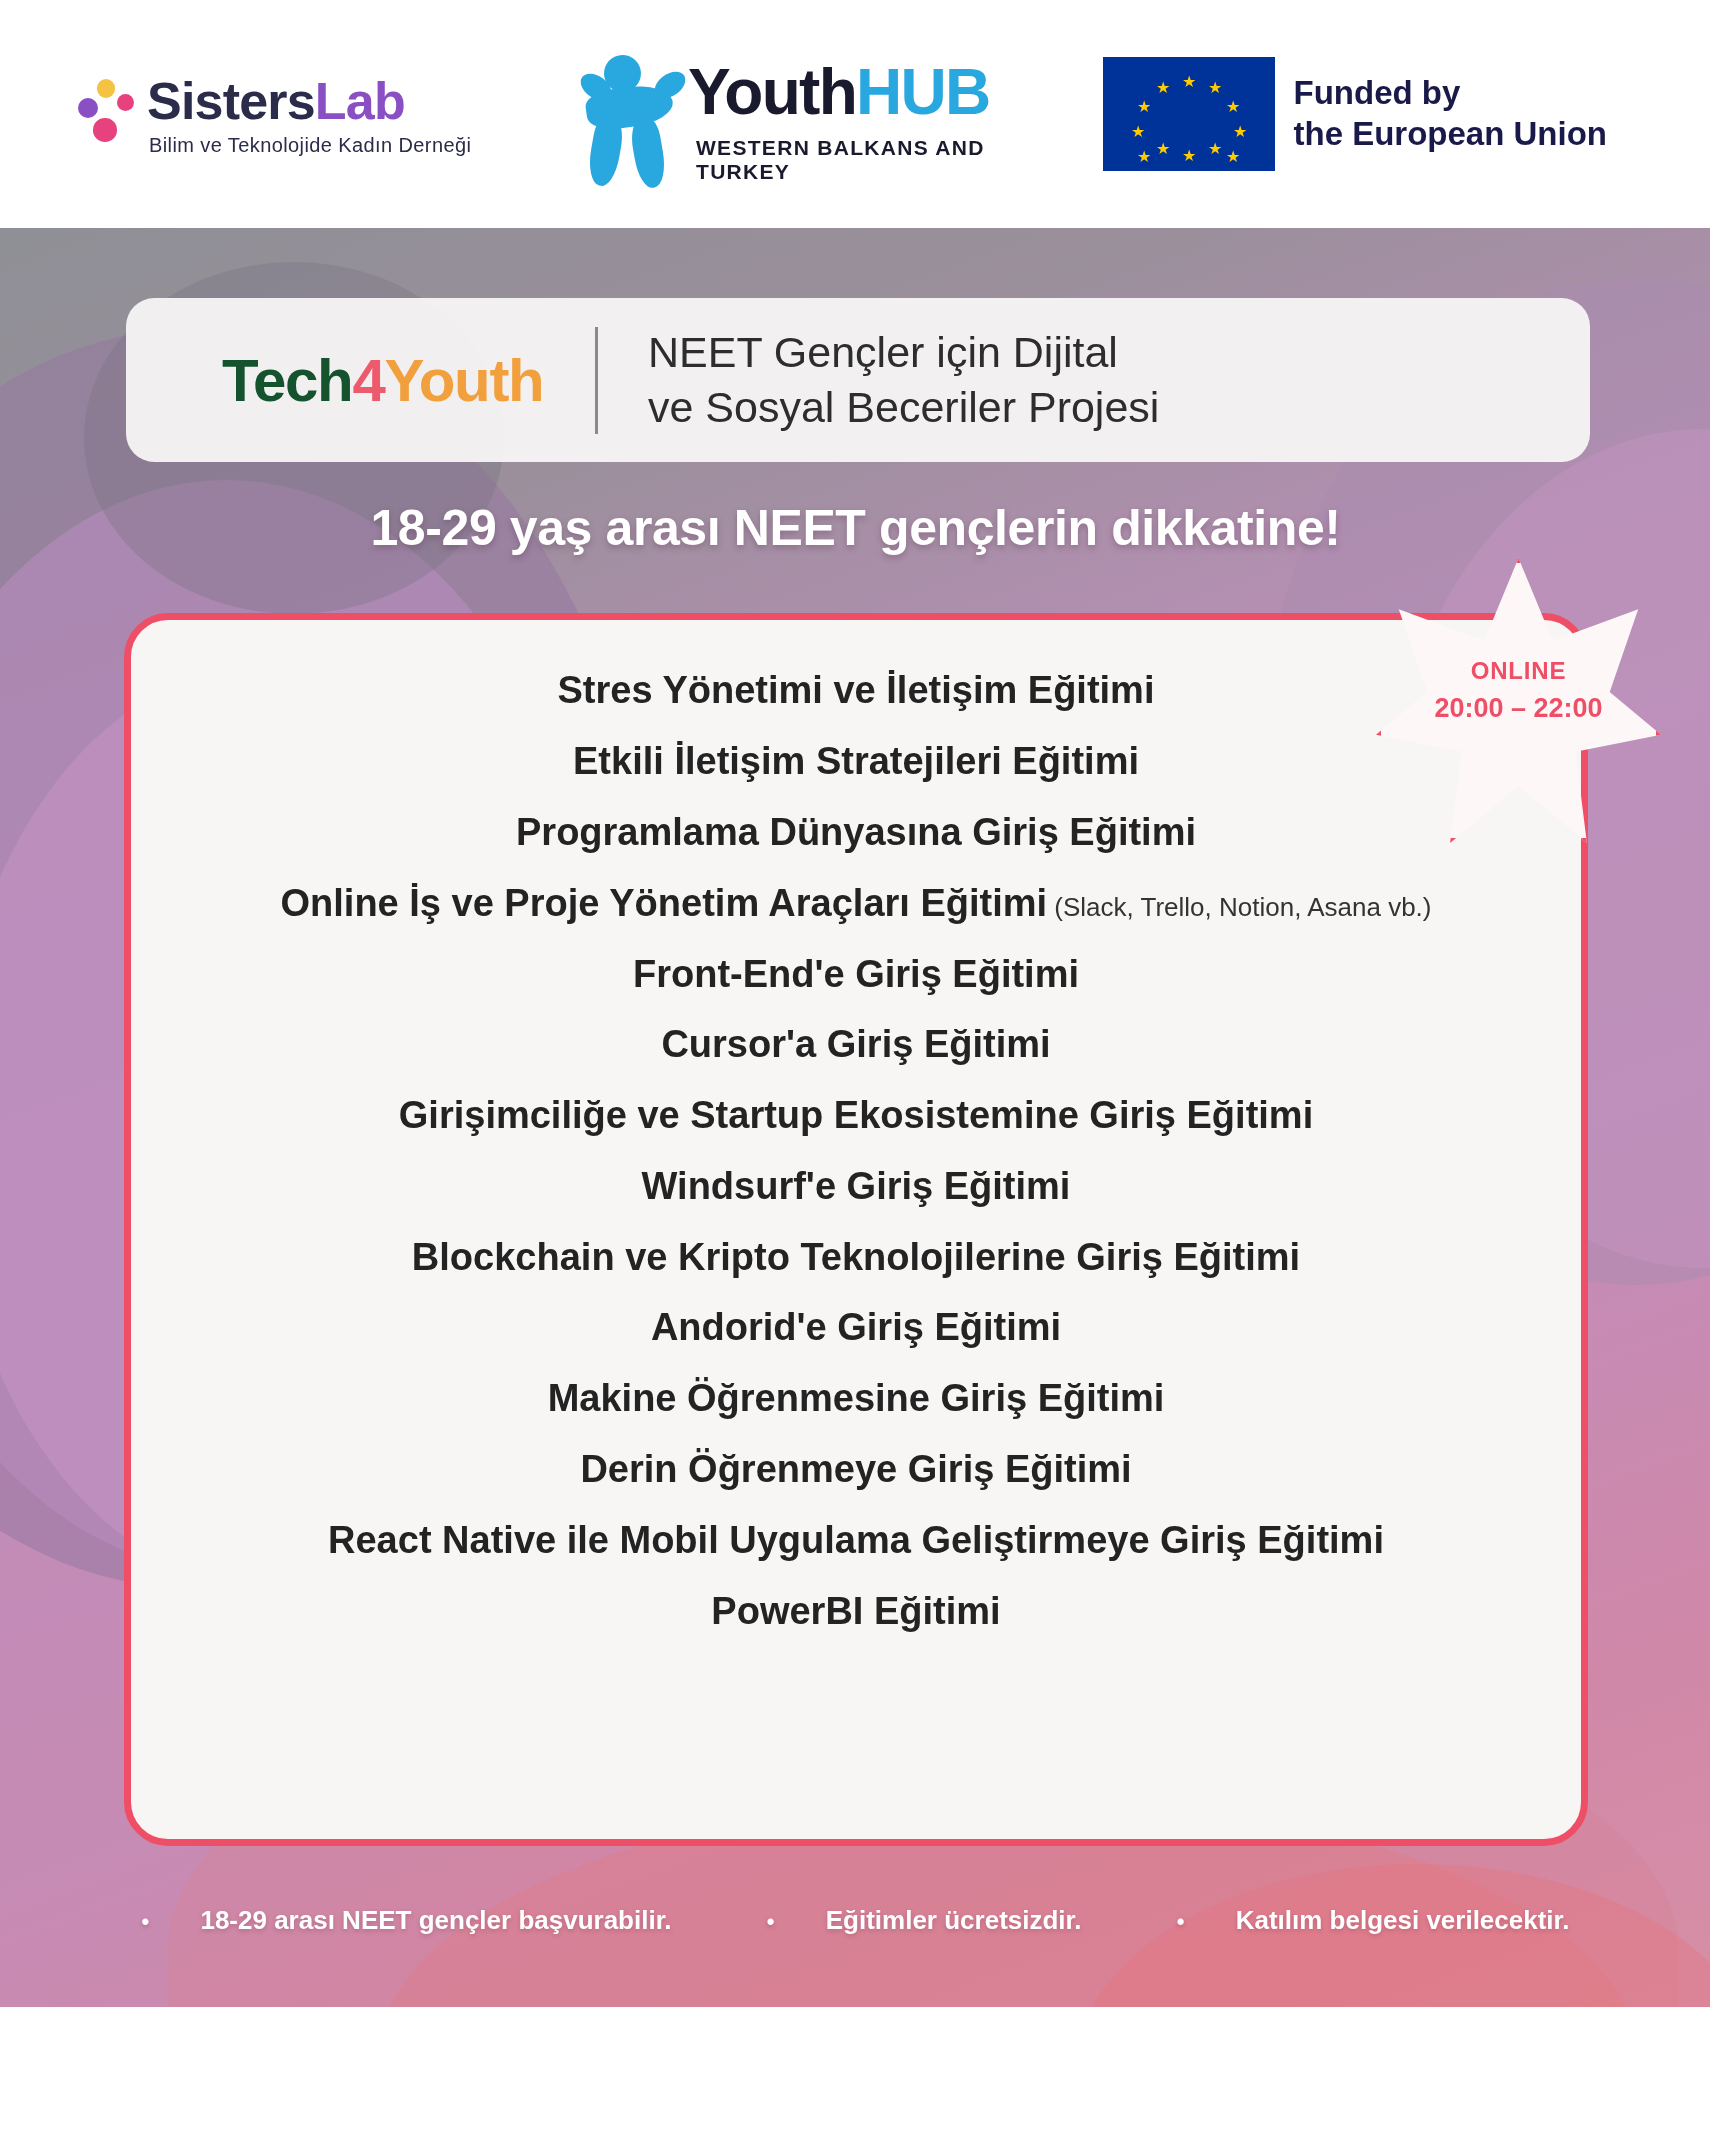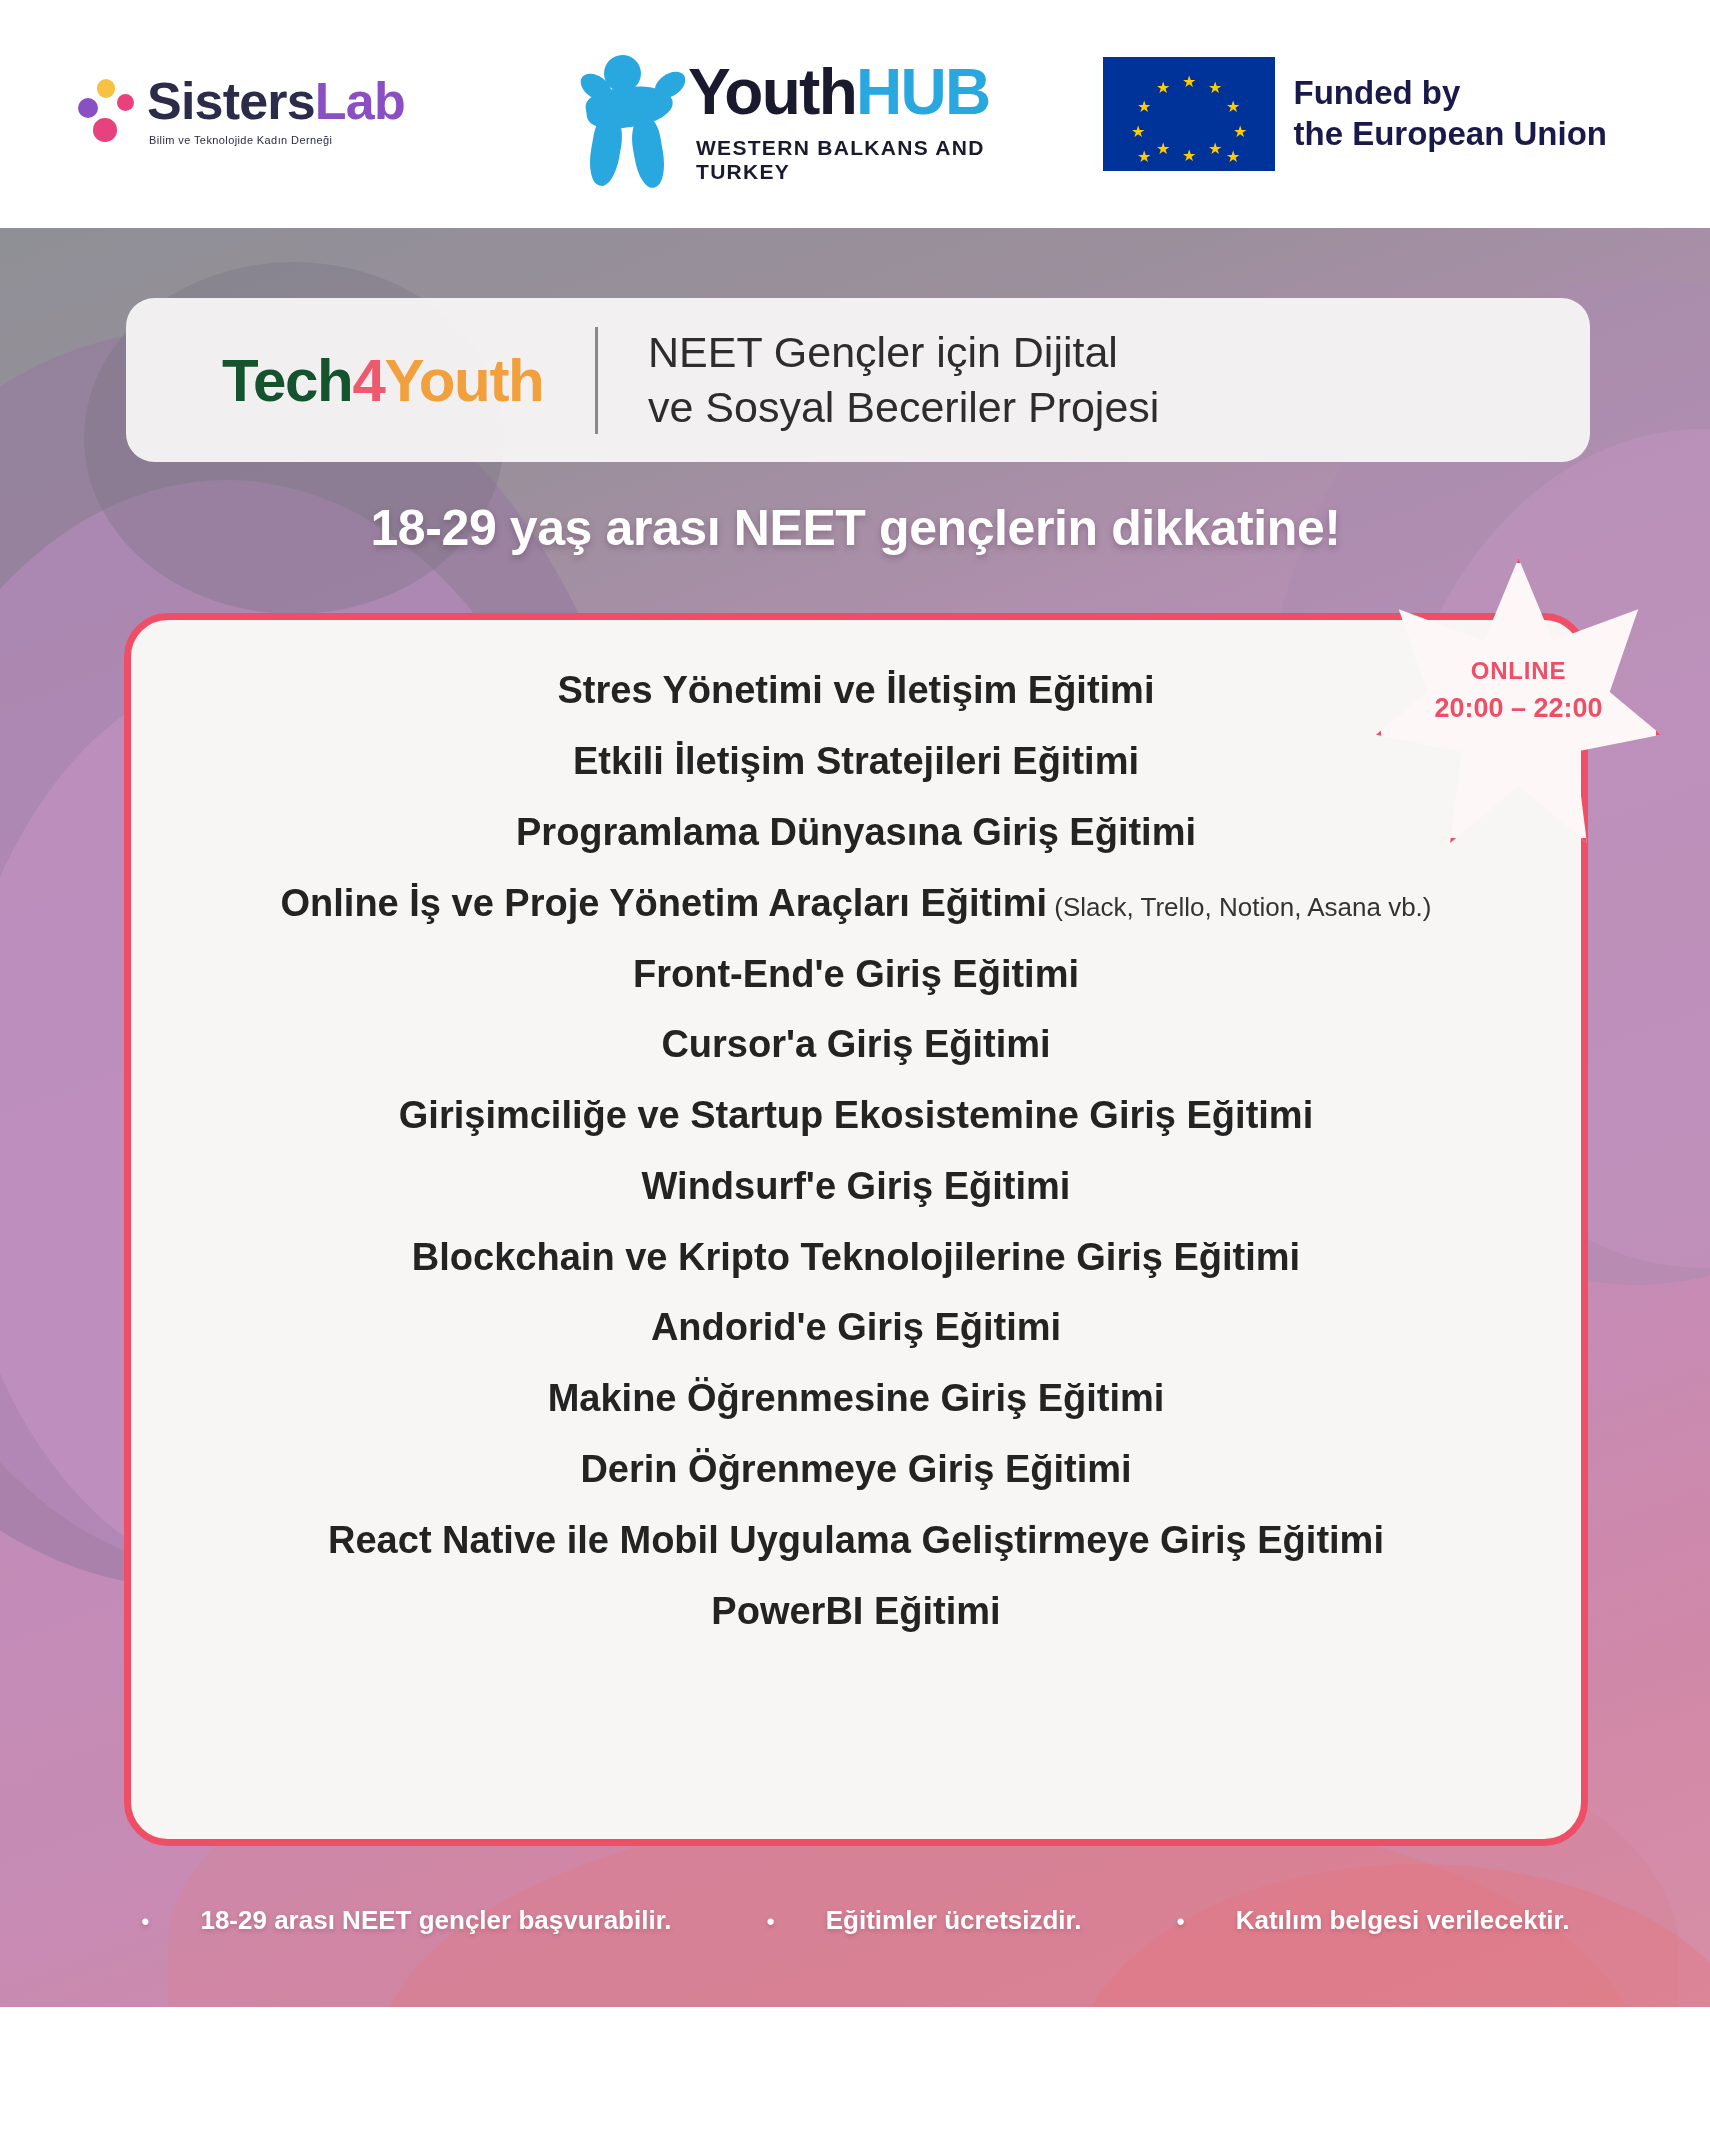--- a/index.html
+++ b/index.html
@@ -49,21 +49,21 @@
     font-size: 52px;
     font-weight: bold;
     letter-spacing: -0.8px;
     color: #2b2b4a;
     font-family: "Liberation Sans", sans-serif;
   }
   .sl-text .lab { color: #8b4fc4; }
   .sl-sub {
     position: absolute;
     left: 84px; top: 65px;
-    font-size: 11px;
+    font-size: 20px;
     color: #2b2b4a;
     letter-spacing: 0.4px;
   }
 
   .logo-youthhub {
     position: absolute;
     left: 579px;
     top: 47px;
     width: 487px;
     height: 143px;

